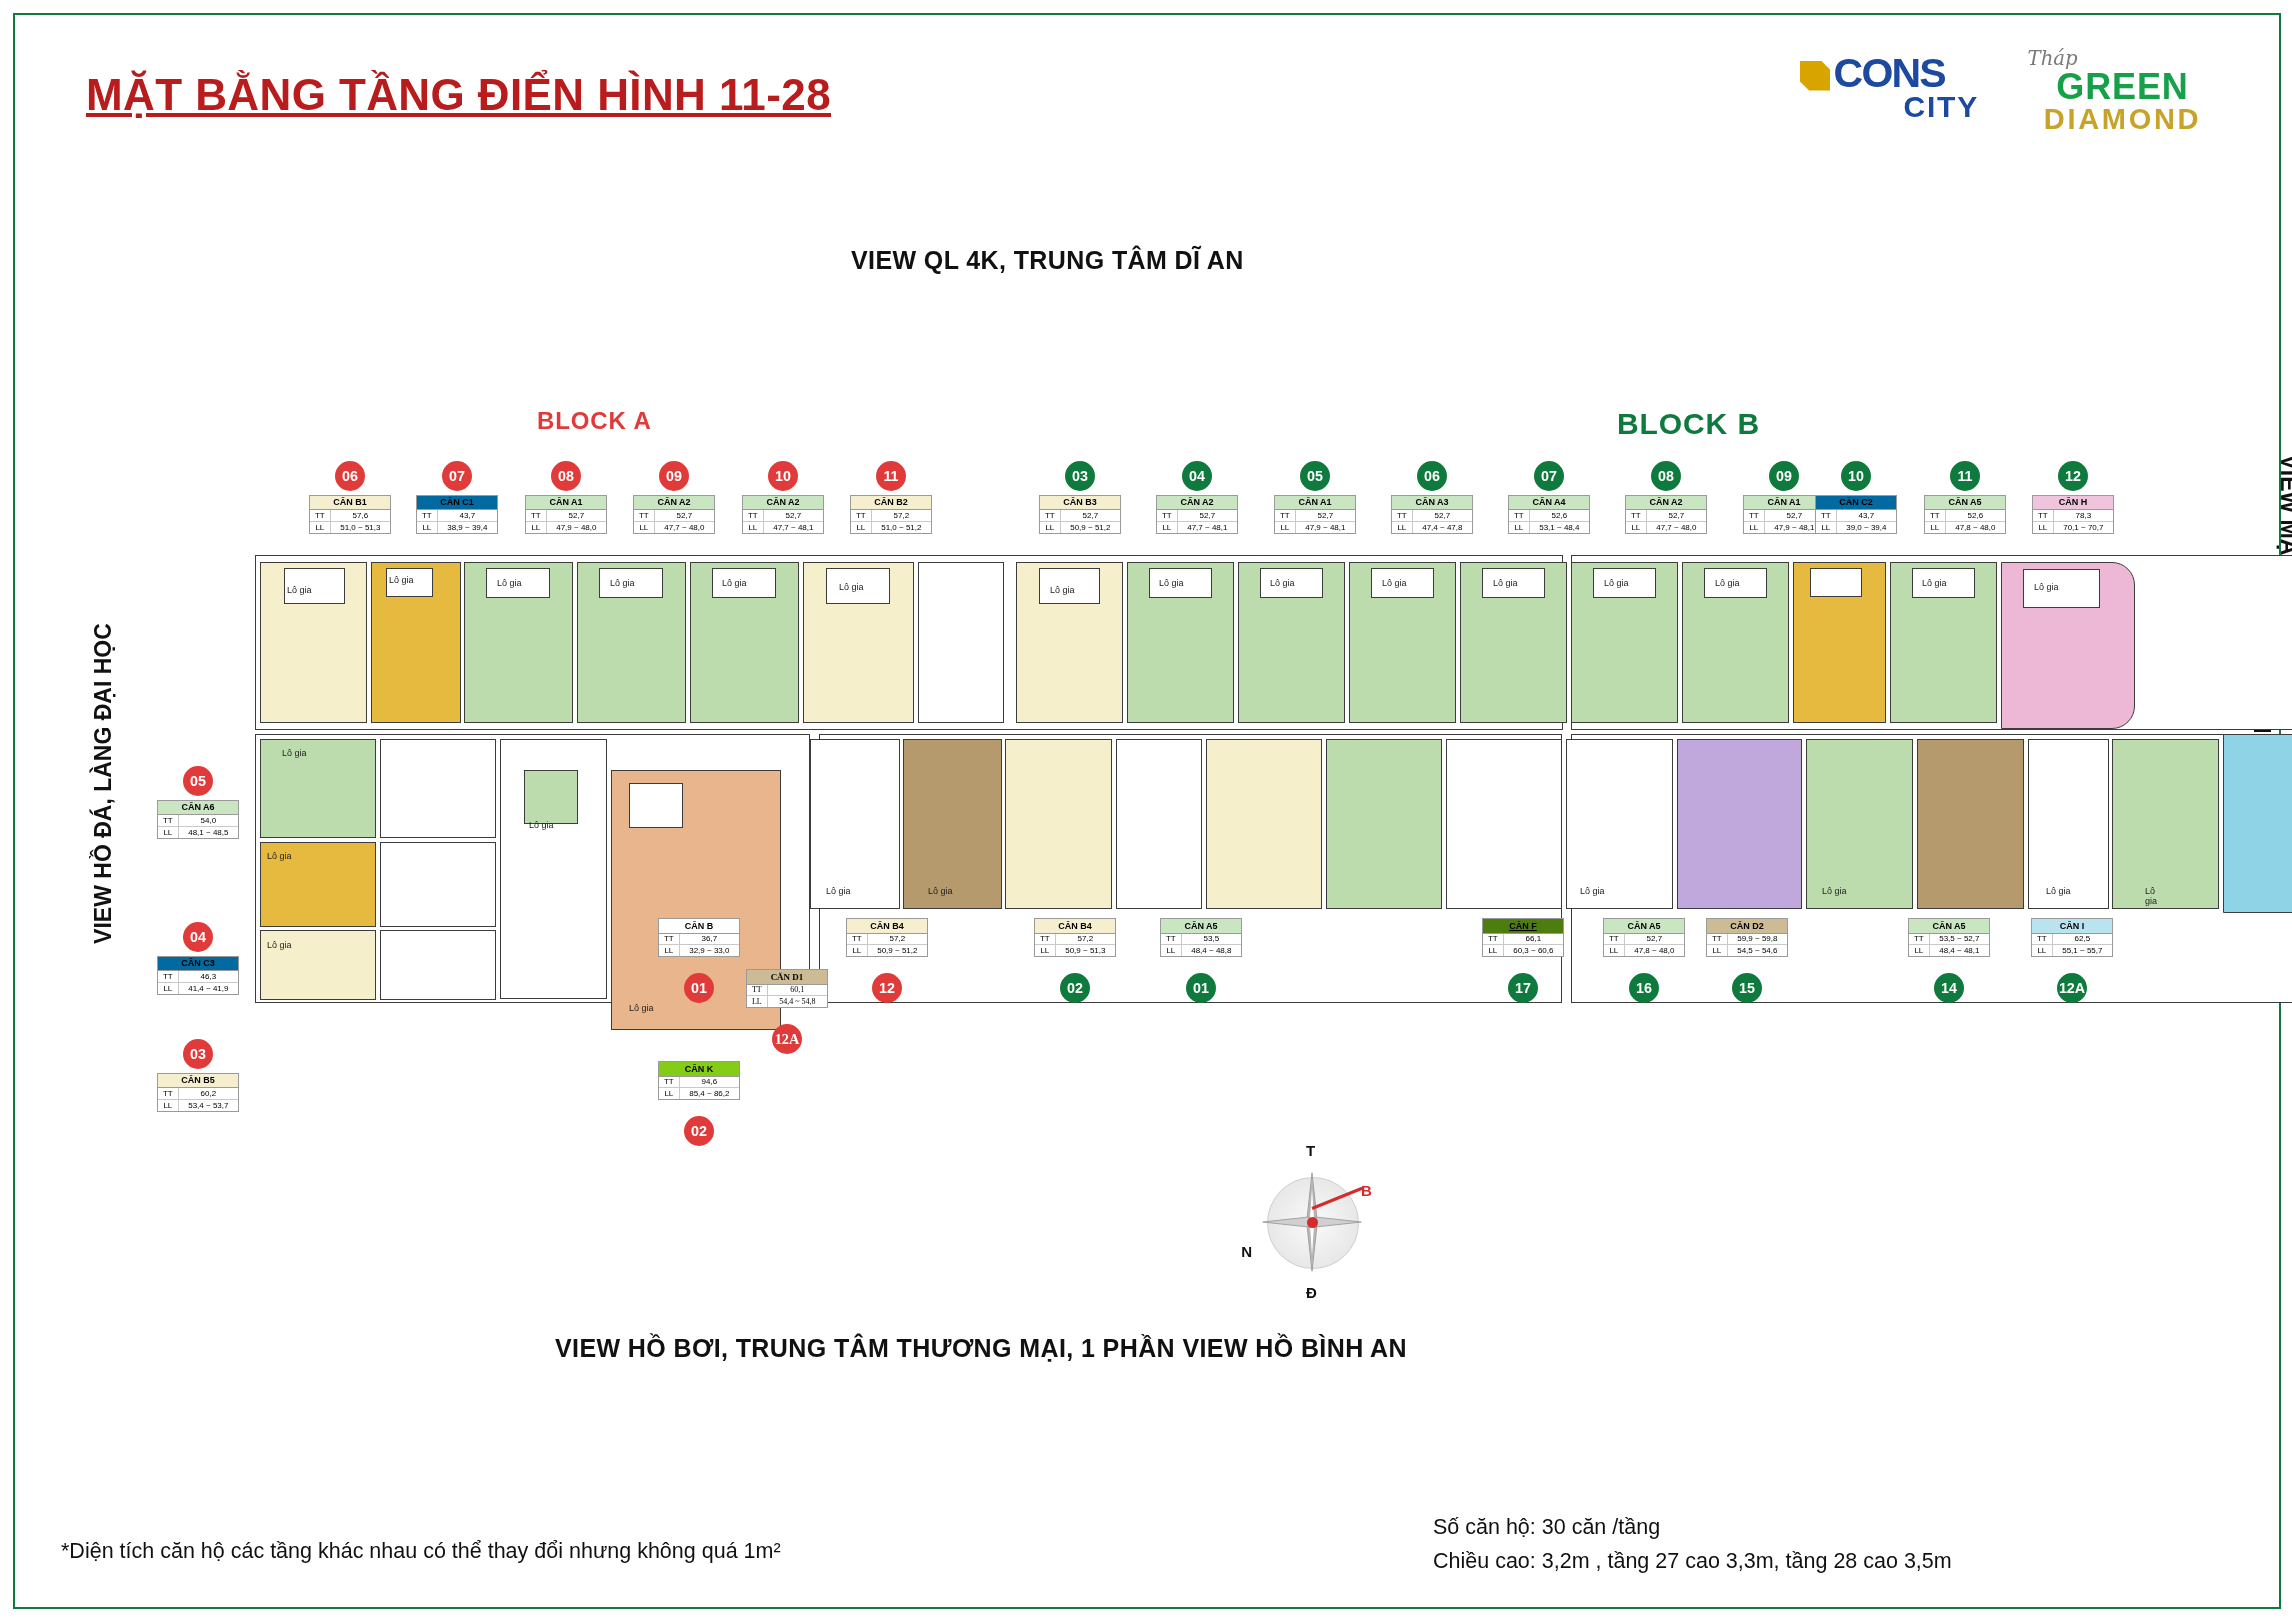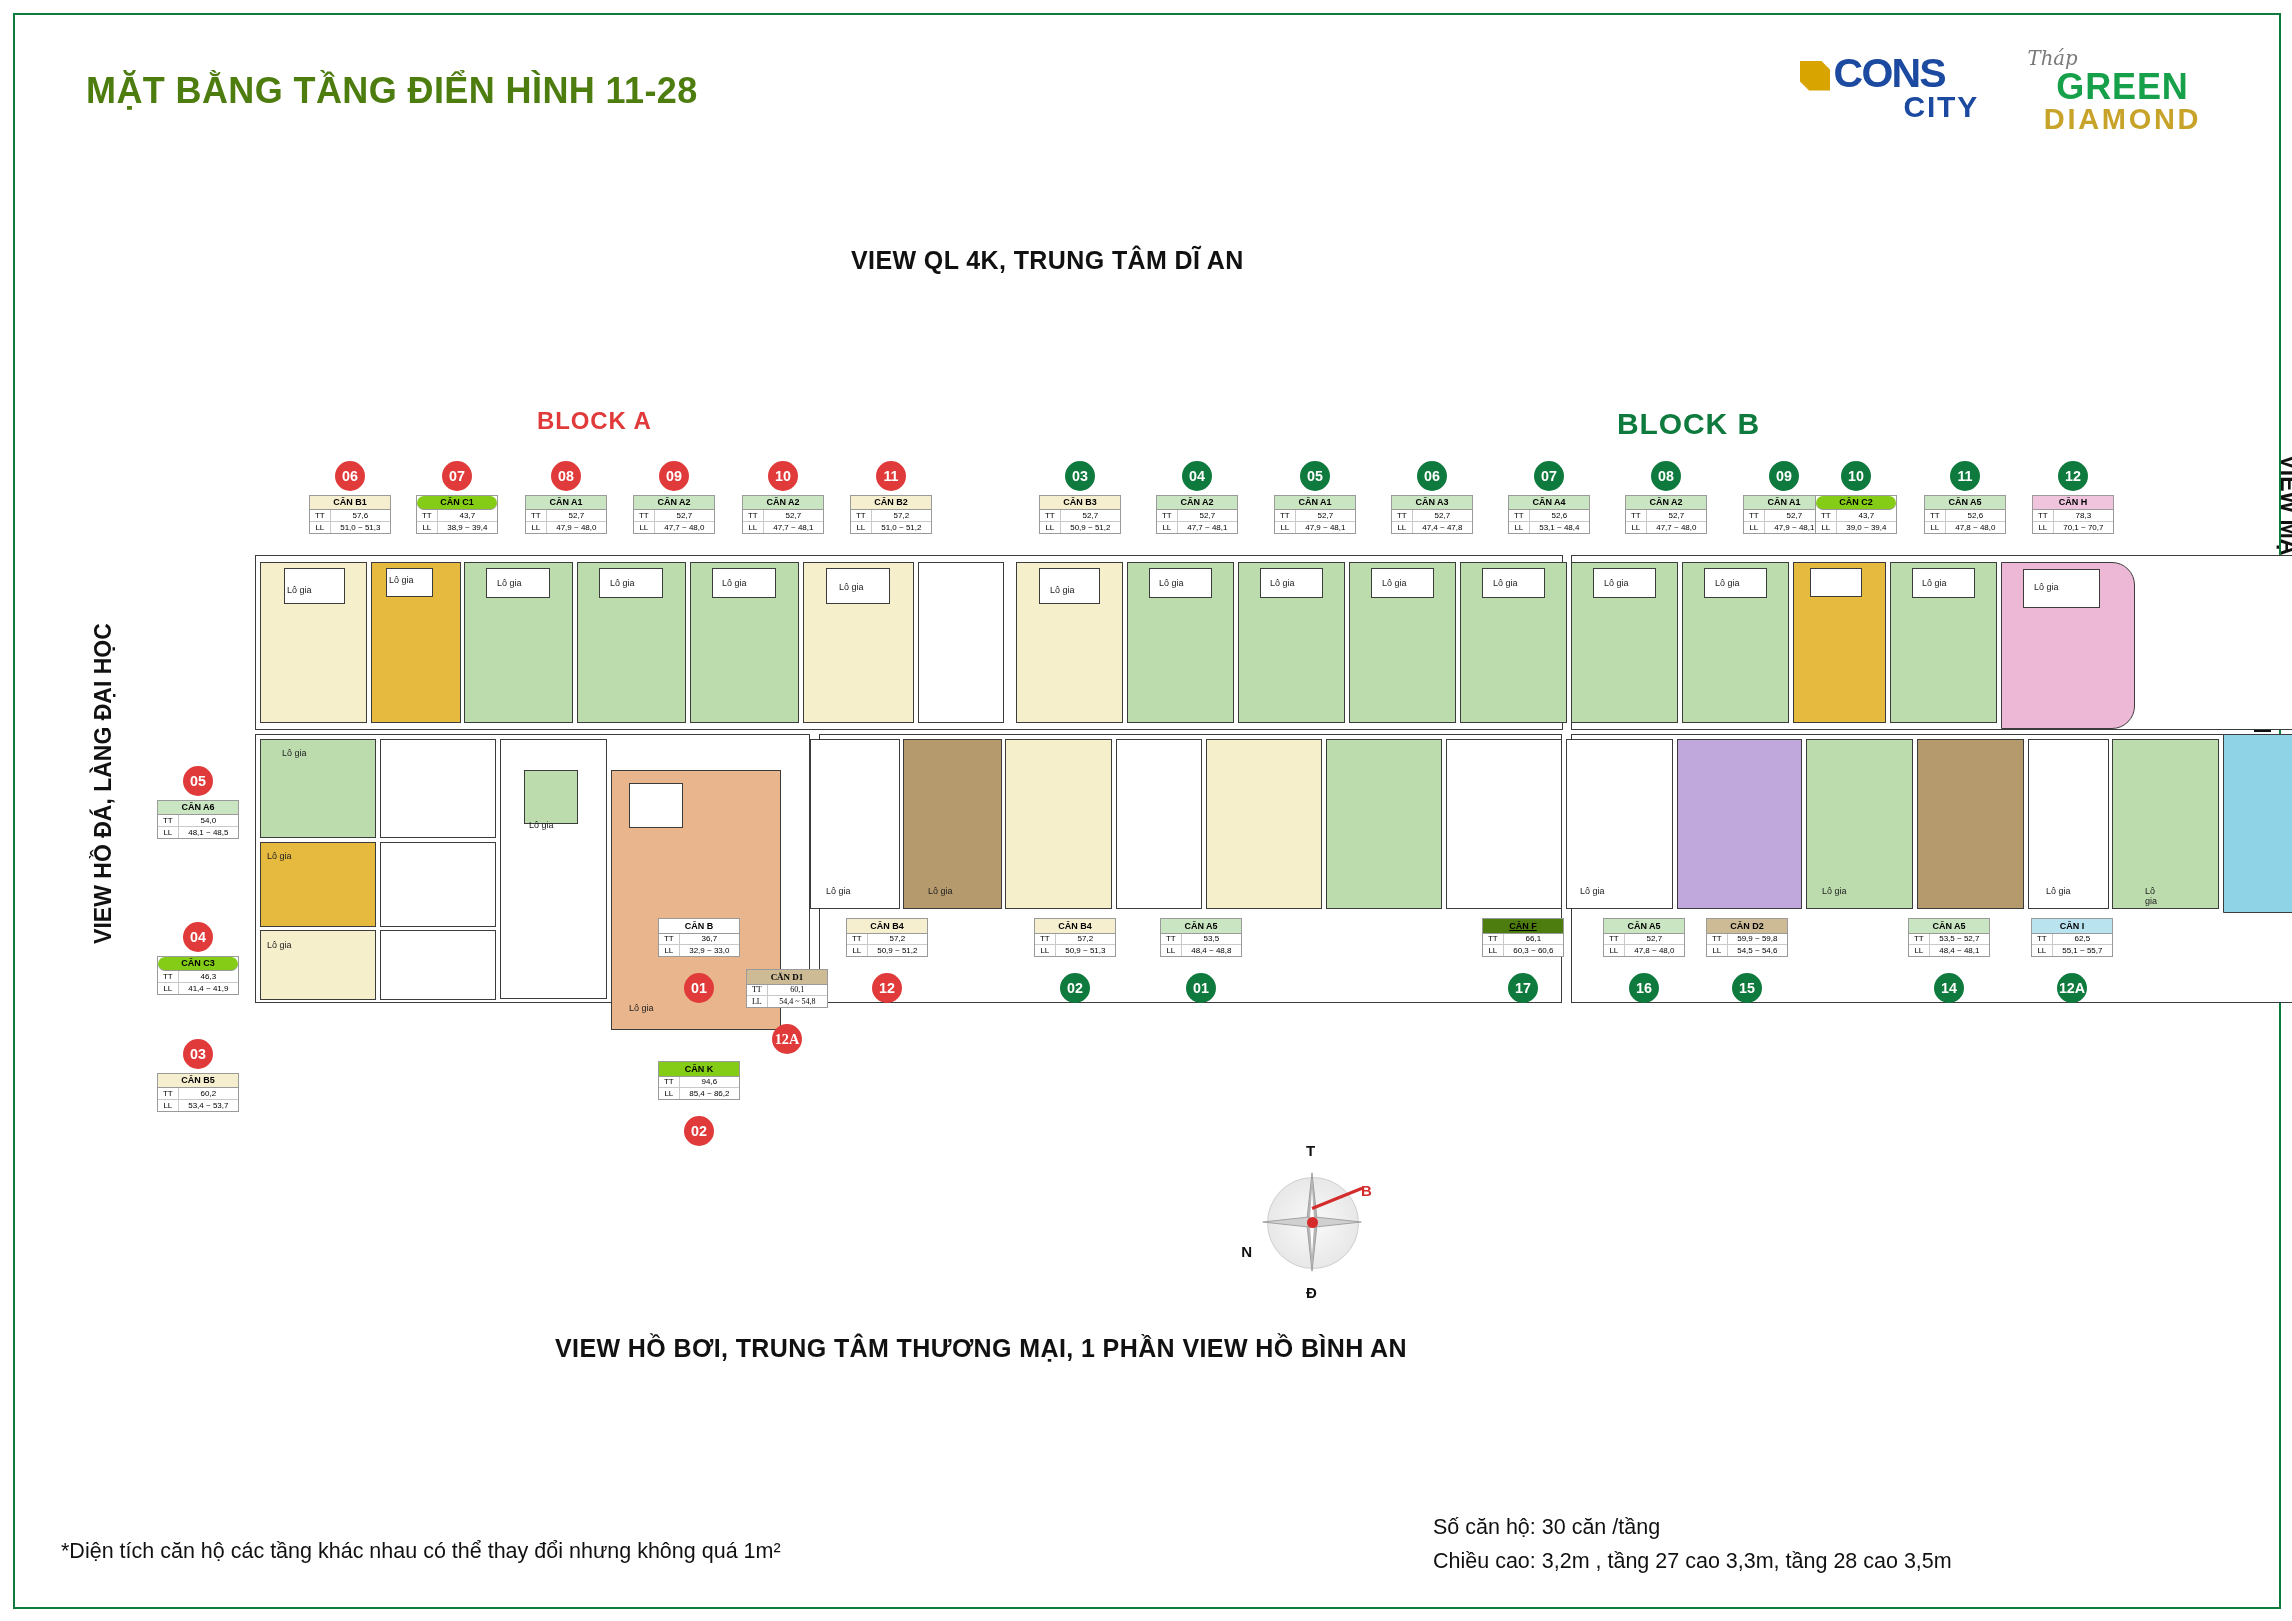--- a/index.html
+++ b/index.html
@@ -1,20 +1,20 @@
 <!DOCTYPE html>
 <html style="font-size:14.3px"><head>
 <meta charset="utf-8">
 <style>
   html,body{margin:0;padding:0;background:#ffffff;}
   body{width:2293px;height:1621px;position:relative;font-family:"Liberation Sans",sans-serif;overflow:hidden;}
   #frame{position:absolute;left:12.5px;top:12.5px;width:2268px;height:1596px;border:2.7px solid #0f7a3d;box-sizing:border-box;}
   .abs{position:absolute;}
   
-  #page-title{left:86px;top:70px;font-size:36px;font-weight:bold;color:#4d7c0f;letter-spacing:0.4px;}
+  #page-title{left:86px;top:70px;font-size:44px;font-weight:bold;color:#b91c1c;letter-spacing:0.4px;text-decoration:underline;}
   #logo-bcons{left:1800px;top:54px;width:179px;height:72px;}
   #logo-bcons .bc-top{font-size:41px;font-weight:bold;color:#1b4aa0;letter-spacing:-1.8px;line-height:38px;}
   #logo-bcons .bc-bot{font-size:30px;font-weight:bold;color:#1b4aa0;letter-spacing:1.8px;text-align:right;line-height:30px;}
   #logo-bcons .bc-mark{display:inline-block;width:30px;height:30px;background:#d8a400;margin-right:3.6px;vertical-align:-3.6px;
      clip-path:polygon(0 0,70% 0,100% 30%,100% 100%,30% 100%,0 70%);}
   #logo-green{left:2015px;top:47px;width:215px;height:86px;text-align:center;}
   #logo-green .gl-thap{font-family:"DejaVu Serif",serif;font-style:italic;font-size:19.7px;color:#7a7a7a;text-align:left;margin-left:12.5px;}
   #logo-green .gl-green{font-size:36px;font-weight:bold;color:#17a04a;line-height:34px;letter-spacing:0.9px;}
   #logo-green .gl-diamond{font-size:29px;font-weight:bold;color:#c8a32a;line-height:30px;letter-spacing:2.7px;}
   
@@ -33,21 +33,21 @@
   .unit .num.green{background:#0f7a3d;}
   .unit .card{border:0.9px solid #9a9a9a;background:#fff;}
   .unit .card .name{font-size:9px;font-weight:bold;text-align:center;padding:1.8px 0;border-bottom:0.9px solid #9a9a9a;}
   .unit .card .row{display:flex;font-size:8px;border-bottom:0.9px solid #c9c9c9;}
   .unit .card .row:last-child{border-bottom:none;}
   .unit .card .row .k{width:19.7px;text-align:center;border-right:0.9px solid #c9c9c9;padding:0.9px 0;}
   .unit .card .row .v{flex:1;text-align:center;padding:0.9px 0;}
   .unit.below .num{margin-top:16px;margin-bottom:0;}
   
   .n-green{background:#c9e5c2;}
-  .n-yellow{background:#84cc16;border-radius:7px;}
+  .n-yellow{background:#0369a1;}
   .n-cream{background:#f5efd0;}
   .n-pink{background:#f0c4dd;}
   .n-blue{background:#b9e3ef;}
   .n-purple{background:#4d7c0f;text-decoration:underline;}
   .n-brown{background:#cdbb96;}
   .n-orange{background:#84cc16;}
   .n-white{background:#ffffff;}
   
   #plan{left:228px;top:555px;width:1899px;height:627px;}
   .room{position:absolute;border:0.9px solid #3c3c3c;box-sizing:border-box;}

